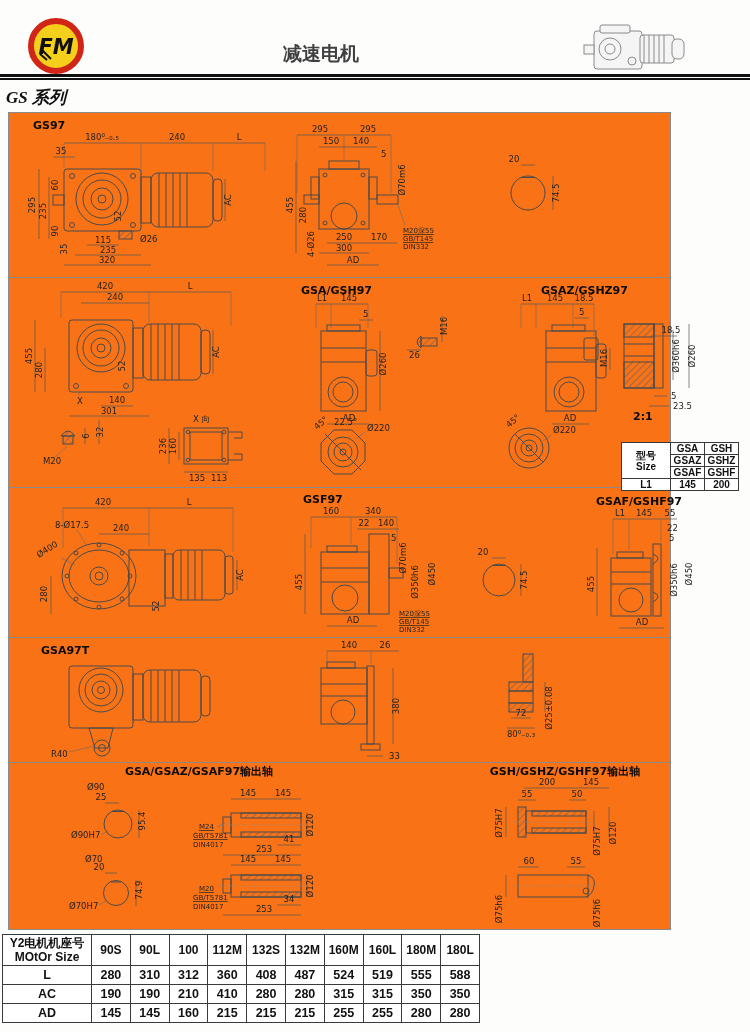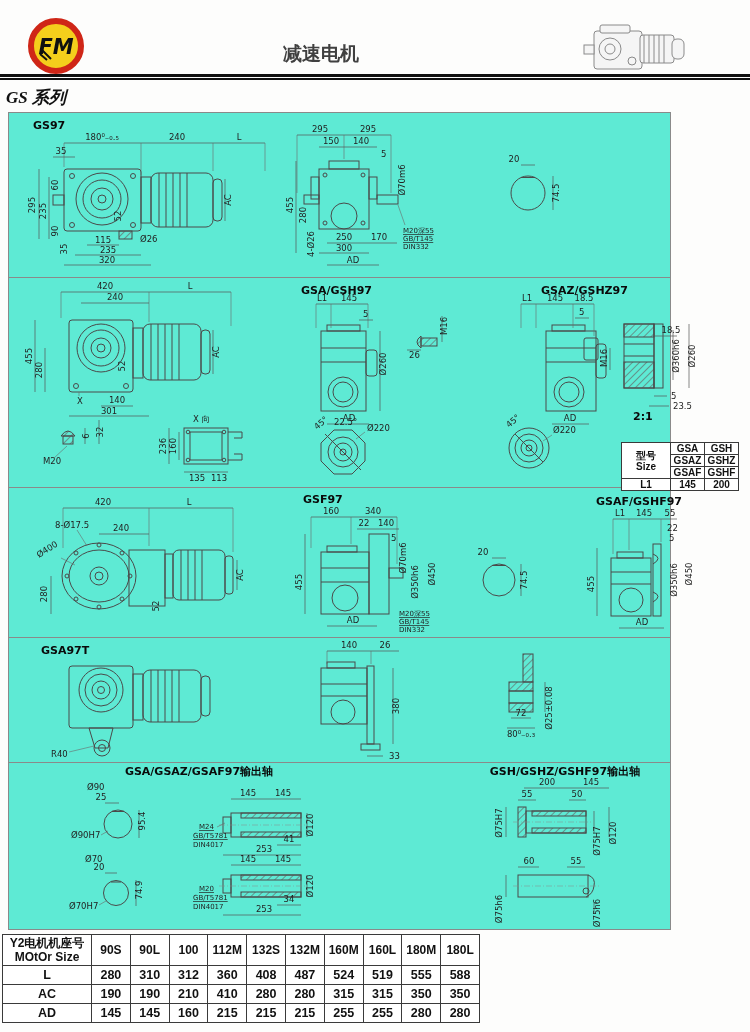--- a/index.html
+++ b/index.html
@@ -8,21 +8,21 @@
   
   #hdr{position:absolute;left:0;top:13px;width:750px;height:70px;padding-left:34px;}
   #brand{position:absolute;left:96px;top:8px;font-family:"Liberation Serif",serif;
          font-weight:bold;font-size:42px;letter-spacing:1px;color:#169a43;}
   #doctitle{position:absolute;left:283px;top:28px;font-size:19px;font-weight:bold;color:#404040;}
   .rule{position:absolute;left:0;width:750px;height:2.5px;background:#101010;}
   #seriestitle{position:absolute;left:6px;top:74px;font-size:17px;font-weight:bold;
                font-style:italic;font-family:"Liberation Serif",serif;color:#111;margin-top:12px;}
   
   #sheet{position:absolute;left:8px;top:112px;width:663px;height:818px;
-         border:1px solid #8a8a8a;box-sizing:border-box;background:#5eead4;}
+         border:1px solid #8a8a8a;box-sizing:border-box;background:#f97316;}
   .drow{position:relative;width:100%;border-bottom:1px solid #8a8a8a;box-sizing:border-box;}
   .drow:last-child{border-bottom:none;}
   svg{display:block;}
   svg text{font-family:"DejaVu Sans",sans-serif;font-size:8.5px;fill:#222;}
   svg text.tt{font-size:11px;font-weight:bold;fill:#0a0a0a;}
   svg text.nt{font-size:7px;}
   svg text.un{text-decoration:underline;}
   .geo{stroke:#4a4a4a;fill:none;stroke-width:1;}
   .thin{stroke:#6a6a6a;fill:none;stroke-width:.6;}
   .dl{stroke:#555;stroke-width:.7;fill:none;}

